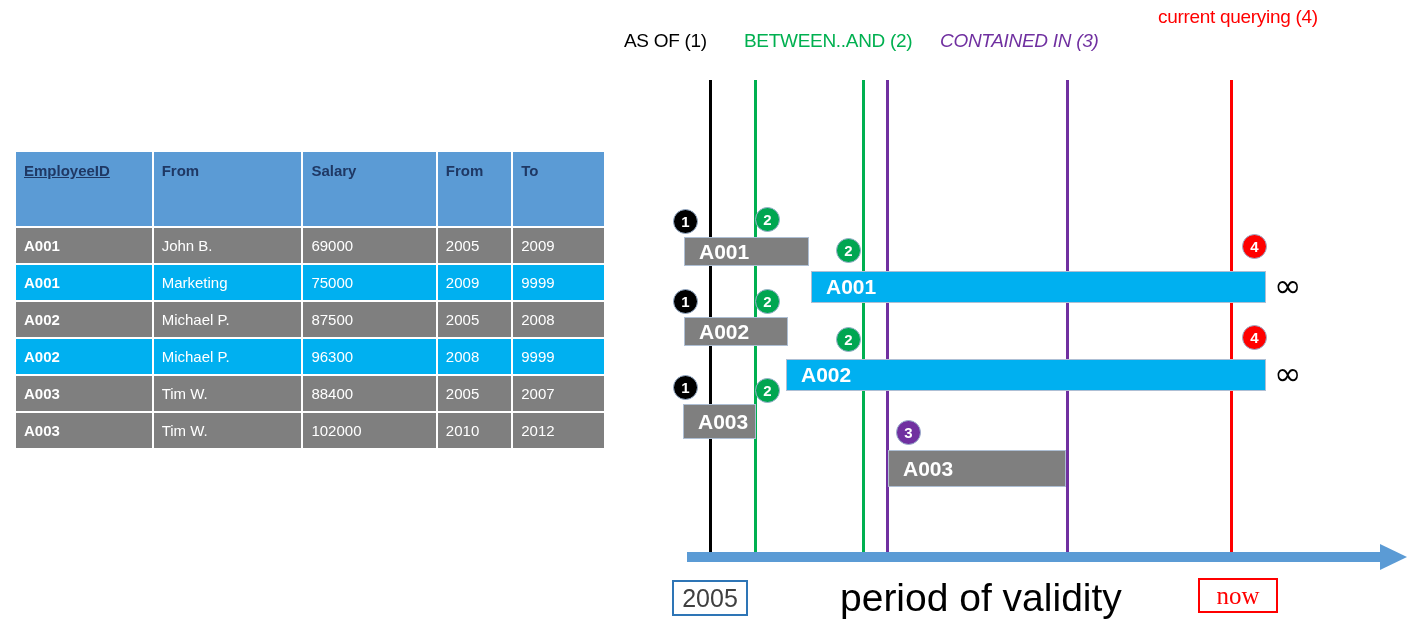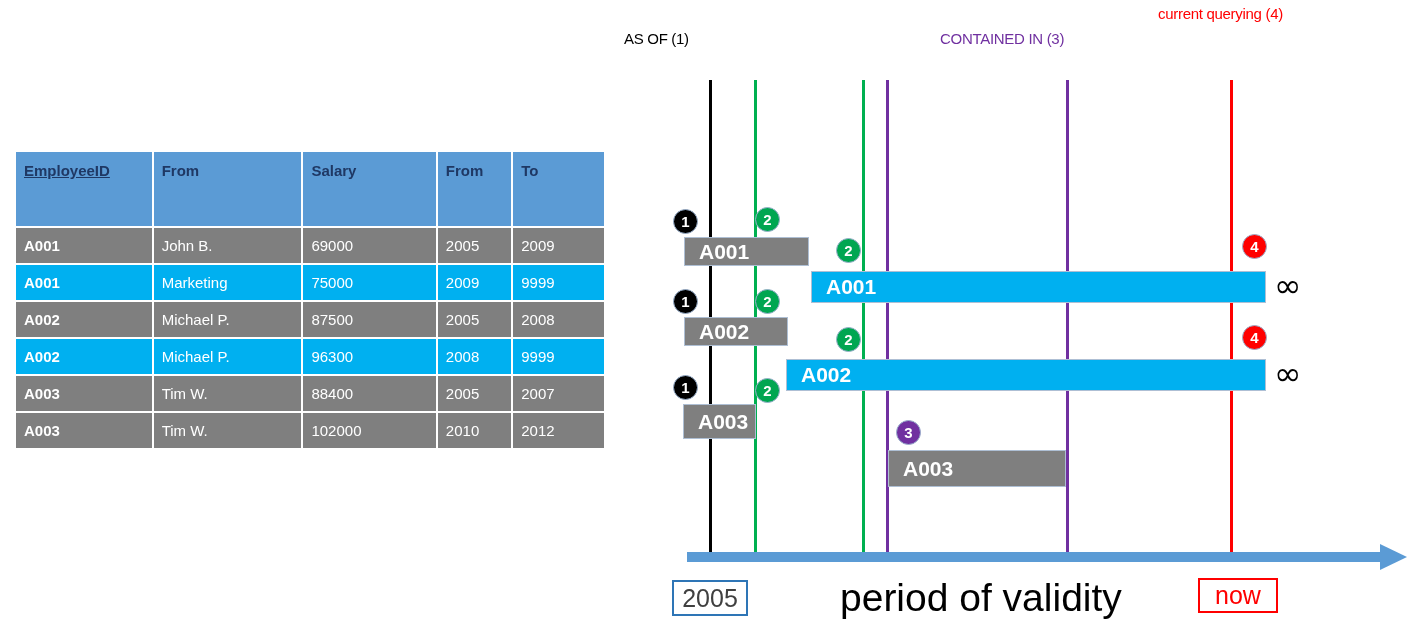--- a/index.html
+++ b/index.html
@@ -62,21 +62,21 @@
 
   
   #diagram {
     position: absolute;
     left: 0; top: 0;
     width: 1428px; height: 637px;
   }
 
   .hdr-label {
     position: absolute;
-    font-size: 15px;
+    font-size: 19px;
     font-family: "Liberation Sans", sans-serif;
     white-space: nowrap;
     letter-spacing: -0.3px;
   }
   .hdr-black  { color: #000000; }
   .hdr-green  { color: #00b050; }
   .hdr-purple { color: #7030a0; }
   .hdr-red    { color: #ff0000; }
   .hdr-red2 { line-height: 1.12; }
 
@@ -229,21 +229,22 @@
         <td>102000</td>
         <td>2010</td>
         <td>2012</td>
       </tr>
     </tbody>
   </table>
 
   <div id="diagram">
 
     <div class="hdr-label hdr-black" style="left:624px; top:30px;">AS OF (1)</div>
-    <div class="hdr-label hdr-purple" style="left:940px; top:30px;">CONTAINED IN (3)</div>
+    <div class="hdr-label hdr-green" style="left:744px; top:30px;">BETWEEN..AND (2)</div>
+    <div class="hdr-label hdr-purple" style="left:940px; top:30px;font-style:italic;">CONTAINED IN (3)</div>
     <div class="hdr-label hdr-red hdr-red2" style="left:1158px; top:6px;">
       <div>current querying (4)</div>
     </div>
 
     <div class="vline black" style="left:709px;"></div>
     <div class="vline green" style="left:754px;"></div>
     <div class="vline green" style="left:862px;"></div>
     <div class="vline purple" style="left:886px;"></div>
     <div class="vline purple" style="left:1066px;"></div>
     <div class="vline red" style="left:1230px;"></div>
@@ -270,16 +271,16 @@
     <div class="badge b3" style="left:896px; top:420px;">3</div>
 
     <div class="inf" style="left:1274px; top:269px;">∞</div>
     <div class="inf" style="left:1274px; top:357px;">∞</div>
 
     <div id="axis-line"></div>
     <div id="axis-arrow"></div>
 
     <div class="tagbox" id="tag-2005" style="left:672px; top:580px; width:76px; height:36px;">2005</div>
     <div id="validity-label" style="left:840px; top:576px;">period of validity</div>
-    <div class="tagbox" id="tag-now" style="left:1198px; top:578px; width:80px; height:35px;">now</div>
+    <div class="tagbox" id="tag-now" style="left:1198px; top:578px; width:80px; height:35px;font-family:Liberation Serif, serif;">now</div>
 
   </div>
 </div>
 
 </body></html>

